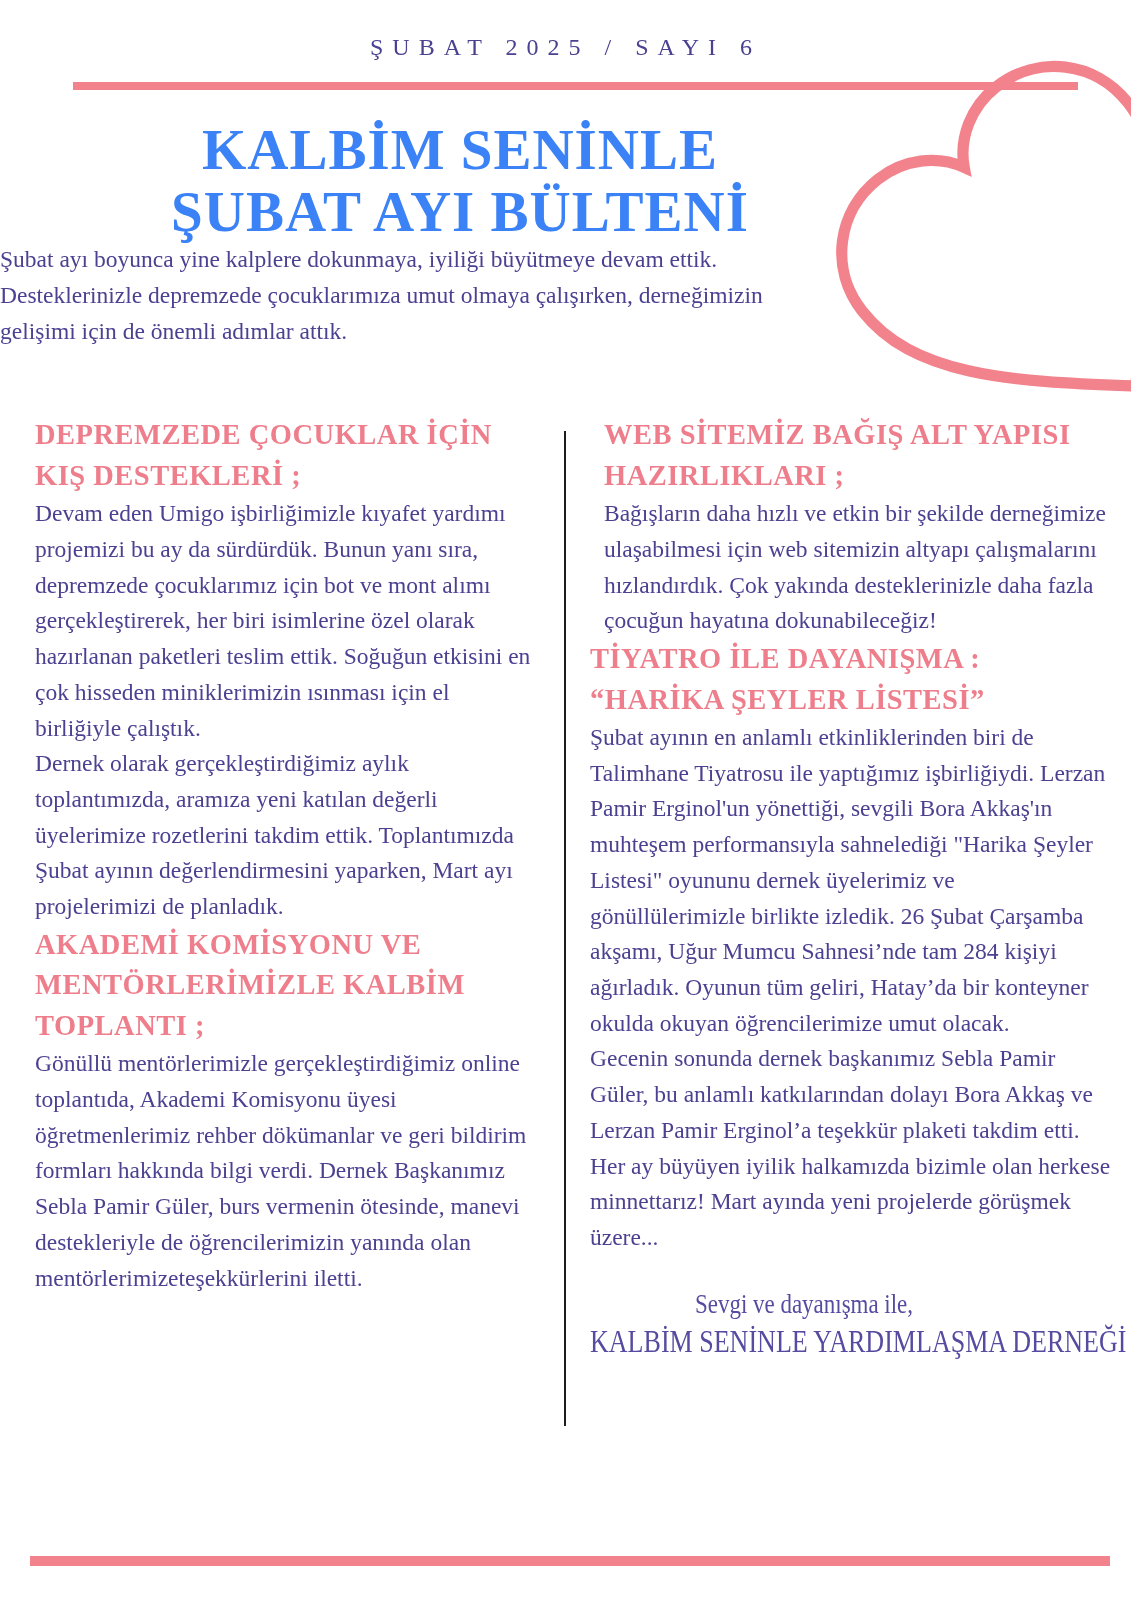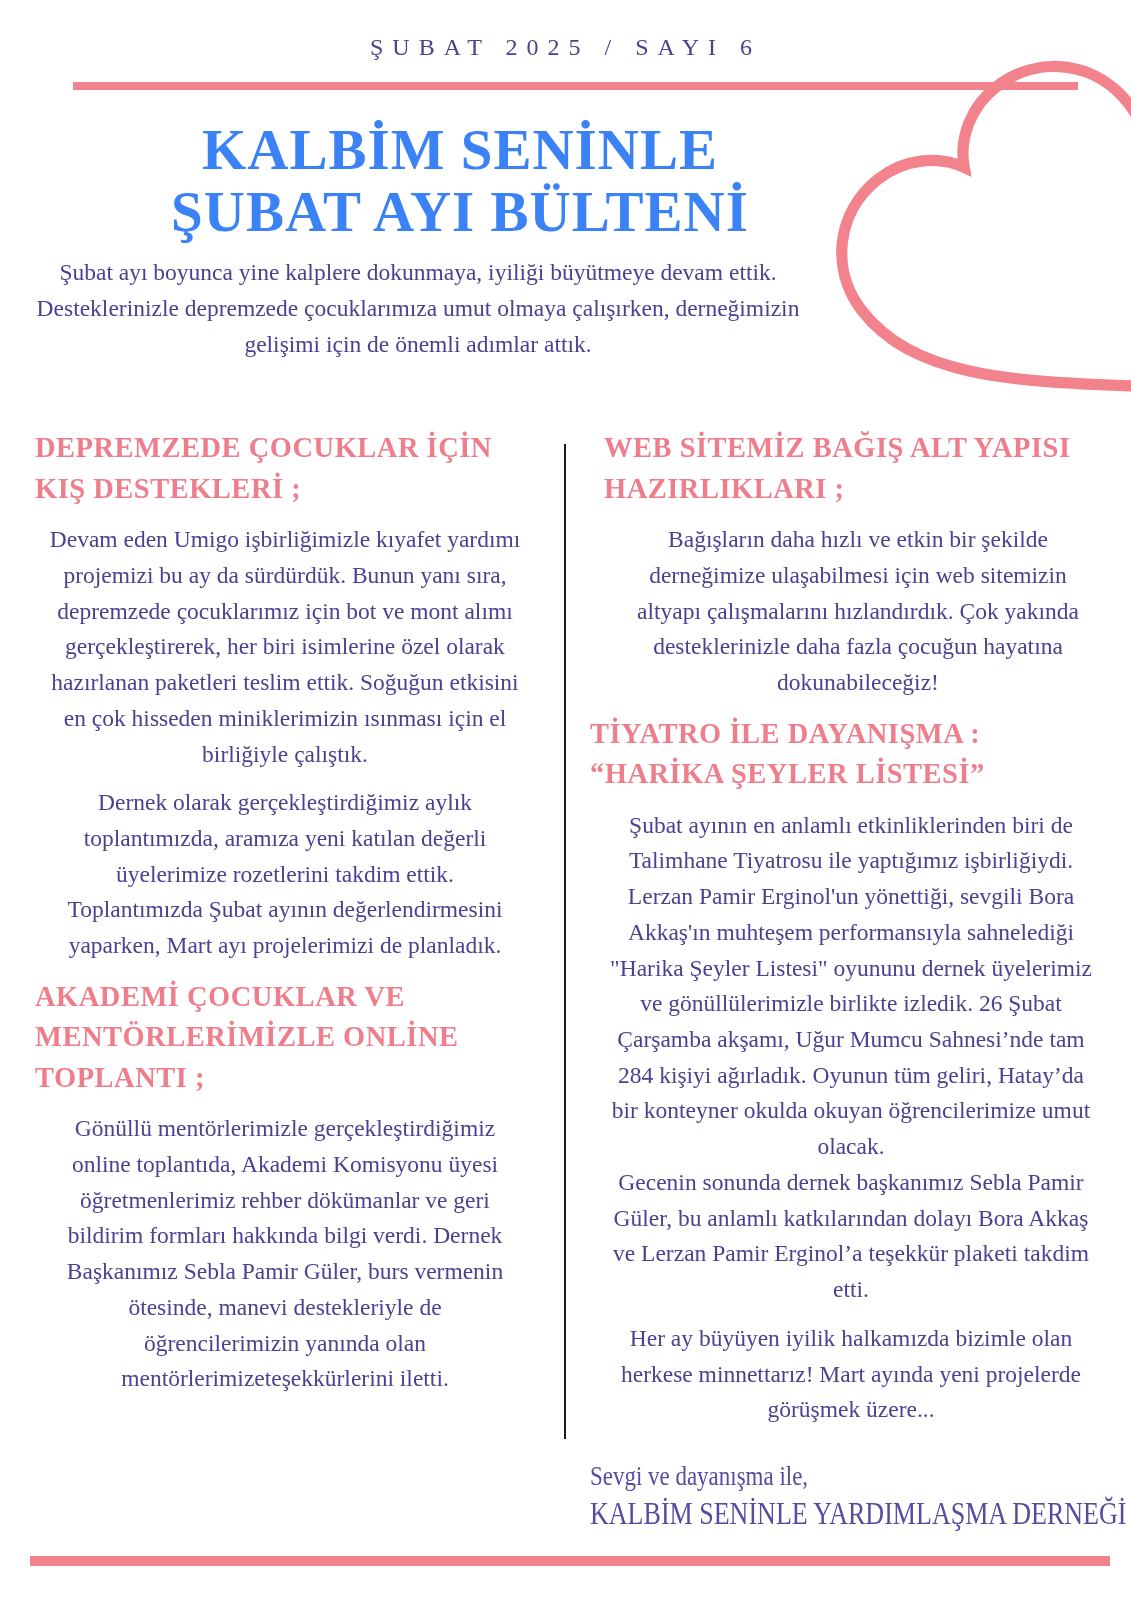--- a/index.html
+++ b/index.html
@@ -64,39 +64,38 @@
   h2.sec {
     margin:0;
     font-size:28.5px;
     font-weight:bold;
     line-height:1.42;
     letter-spacing:0.5px;
     color:#ee7e8b;
     white-space:pre-line;
   }
   p.body {
-    margin:13px;
+    margin:0;
     font-size:23.5px;
     line-height:1.52;
     color:#4c4191;
     white-space:pre-line;
-    text-align:center;
   }
   .l-h1 { margin-top:2px; }
   .l-b1 { margin-top:18px;font-family:Liberation Serif, serif; }
   .l-h2 { margin-top:62px; padding-left:8px; }
   .l-b2 { margin-top:30px; }
   .l-h3 { margin-top:36px; }
   .l-b3 { margin-top:14px; }
   .r-h1 { margin-top:28px; padding-left:14px; }
   .r-b1 { margin-top:52px; padding-left:14px; }
   .r-h2 { margin-top:52px; }
   .r-b2 { margin-top:16px; }
   .closing { margin-top:56px; }
-  .signoff { margin-top:32px; color:#564ba0; }
+  .signoff { margin-top:32px; color:#564ba0;text-align:center; }
   .signoff1 {
     font-size:28px;
     transform:scaleX(0.82);
     transform-origin:left center;
     white-space:nowrap;
   }
   .signoff2 {
     font-size:31px;
     margin-top:4px;
     transform:scaleX(0.84);
@@ -129,21 +128,21 @@
 <p class="intro body">Şubat ayı boyunca yine kalplere dokunmaya, iyiliği büyütmeye devam ettik. Desteklerinizle depremzede çocuklarımıza umut olmaya çalışırken, derneğimizin gelişimi için de önemli adımlar attık.</p>
 
 <div class="columns">
 
   <div class="col-left">
     <h2 class="sec l-h1">DEPREMZEDE ÇOCUKLAR İÇİN KIŞ DESTEKLERİ ;</h2>
     <p class="body l-b1">Devam eden Umigo işbirliğimizle kıyafet yardımı projemizi bu ay da sürdürdük. Bunun yanı sıra, depremzede çocuklarımız için bot ve mont alımı gerçekleştirerek, her biri isimlerine özel olarak hazırlanan paketleri teslim ettik. Soğuğun etkisini en çok hisseden miniklerimizin ısınması için el birliğiyle çalıştık.</p>
 
     <p class="body l-b2">Dernek olarak gerçekleştirdiğimiz aylık toplantımızda, aramıza yeni katılan değerli üyelerimize rozetlerini takdim ettik. Toplantımızda Şubat ayının değerlendirmesini yaparken, Mart ayı projelerimizi de planladık.</p>
 
-    <h2 class="sec l-h3">AKADEMİ ÇOCUKLAR VE MENTÖRLERİMİZLE ONLİNE TOPLANTI ;</h2>
+    <h2 class="sec l-h3">AKADEMİ KOMİSYONU VE MENTÖRLERİMİZLE KALBİM TOPLANTI ;</h2>
     <p class="body l-b3">Gönüllü mentörlerimizle gerçekleştirdiğimiz online toplantıda, Akademi Komisyonu üyesi öğretmenlerimiz rehber dökümanlar ve geri bildirim formları hakkında bilgi verdi. Dernek Başkanımız Sebla Pamir Güler, burs vermenin ötesinde, manevi destekleriyle de öğrencilerimizin yanında olan mentörlerimizeteşekkürlerini iletti.</p>
   </div>
 
   <div class="divider"></div>
 
   <div class="col-right">
     <h2 class="sec r-h1">WEB SİTEMİZ BAĞIŞ ALT YAPISI HAZIRLIKLARI ;</h2>
     <p class="body r-b1">Bağışların daha hızlı ve etkin bir şekilde derneğimize ulaşabilmesi için web sitemizin altyapı çalışmalarını hızlandırdık. Çok yakında desteklerinizle daha fazla çocuğun hayatına dokunabileceğiz!</p>
 
     <h2 class="sec r-h2">TİYATRO İLE DAYANIŞMA :

